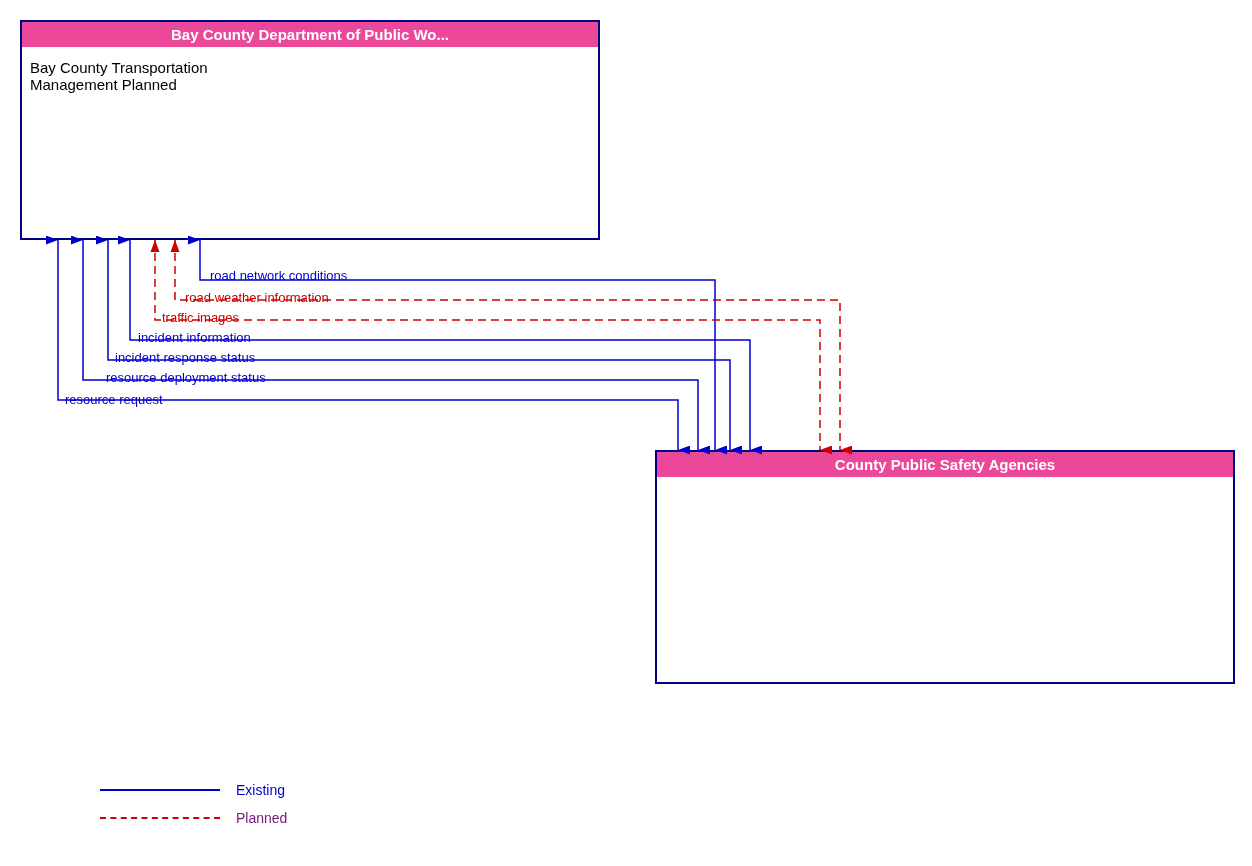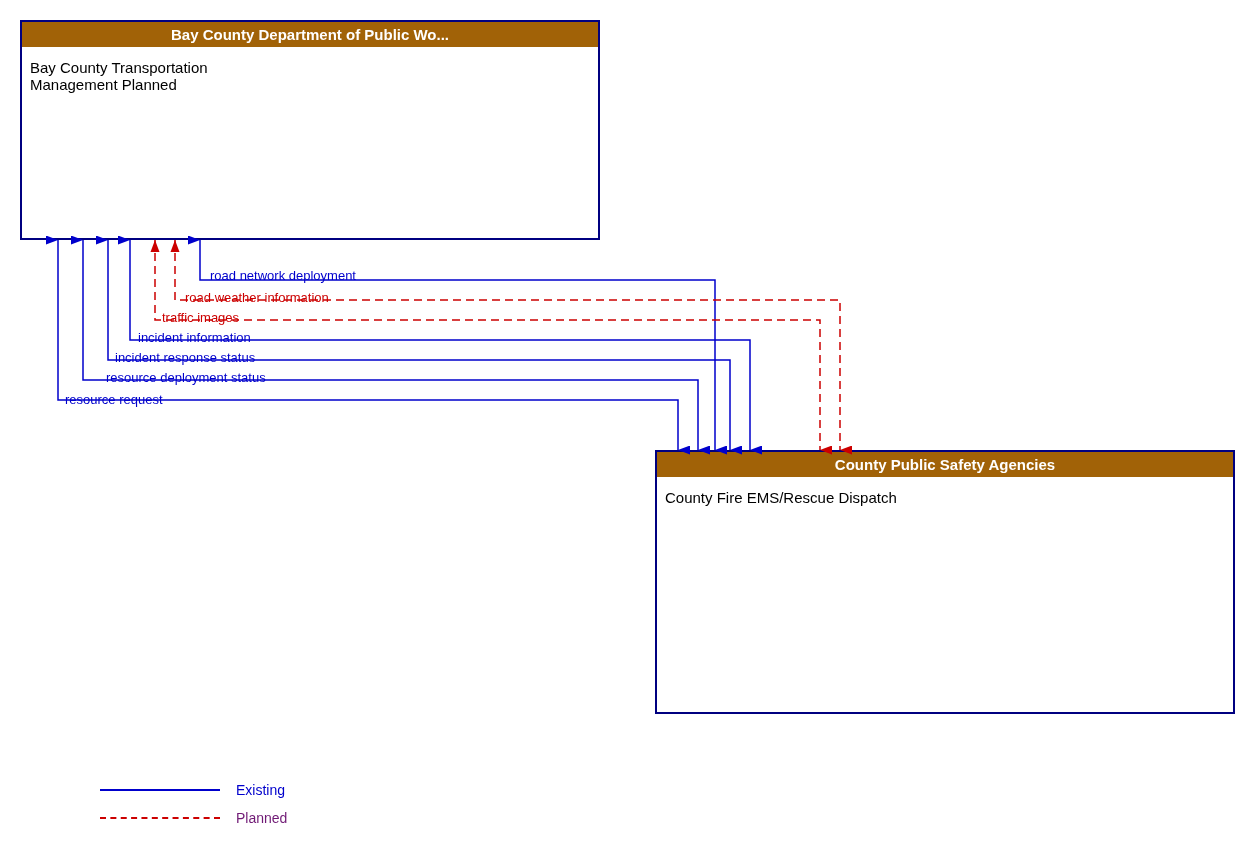--- a/index.html
+++ b/index.html
@@ -12,21 +12,21 @@
       overflow: hidden;
     }
 
     
     .node-box {
       position: absolute;
       border: 2px solid #000080;
       background: #ffffff;
     }
     .node-header {
-      background: #a16207;
+      background: #ec4899;
       color: #ffffff;
       font-weight: bold;
       text-align: center;
       padding: 4px 8px;
       font-size: 15px;
     }
     .node-body {
       text-align: left;
       padding: 12px 8px;
       font-size: 15px;
@@ -40,21 +40,21 @@
       top: 20px;
       width: 580px;
       height: 220px;
     }
 
     
     #box-right {
       left: 655px;
       top: 450px;
       width: 580px;
-      height: 264px;
+      height: 234px;
     }
 
     
     #diagram-svg {
       position: absolute;
       left: 0;
       top: 0;
       width: 1252px;
       height: 866px;
       pointer-events: none;
@@ -107,21 +107,20 @@
 <div id="box-left" class="node-box">
   <div class="node-header">Bay County Department of Public Wo...</div>
   <div class="node-body">
     <span>Bay County Transportation</span><br>
     <span>Management Planned</span>
   </div>
 </div>
 
 <div id="box-right" class="node-box">
   <div class="node-header">County Public Safety Agencies</div>
-  <div class="node-body">County Fire EMS/Rescue Dispatch</div>
 </div>
 
 <svg id="diagram-svg">
   <defs>
 
     <marker id="arrow-blue-left" markerWidth="8" markerHeight="8" refX="0" refY="3" orient="auto">
       <path d="M8,0 L0,3 L8,6 Z" fill="#0000cc"></path>
     </marker>
 
     <marker id="arrow-blue-down" markerWidth="8" markerHeight="8" refX="3" refY="8" orient="auto">
@@ -150,21 +149,21 @@
   <polyline points="130,240 130,340 750,340 750,450" stroke="#0000cc" stroke-width="1.5" fill="none" marker-start="url(#arrow-blue-up)" marker-end="url(#arrow-blue-down)"></polyline>
 
   <polyline points="108,240 108,360 730,360 730,450" stroke="#0000cc" stroke-width="1.5" fill="none" marker-start="url(#arrow-blue-up)" marker-end="url(#arrow-blue-down)"></polyline>
 
   <polyline points="83,240 83,380 698,380 698,450" stroke="#0000cc" stroke-width="1.5" fill="none" marker-start="url(#arrow-blue-up)" marker-end="url(#arrow-blue-down)"></polyline>
 
   <polyline points="58,240 58,400 678,400 678,450" stroke="#0000cc" stroke-width="1.5" fill="none" marker-start="url(#arrow-blue-up)" marker-end="url(#arrow-blue-down)"></polyline>
 </svg>
 
 <div class="flow-label blue" style="left:210px; top:268px;">
-  <span>road network deployment</span>
+  <span>road network conditions</span>
 </div>
 
 <div class="flow-label red" style="left:185px; top:290px;">
   <span>road weather information</span>
 </div>
 
 <div class="flow-label red" style="left:162px; top:310px;">
   <span>traffic images</span>
 </div>
 

